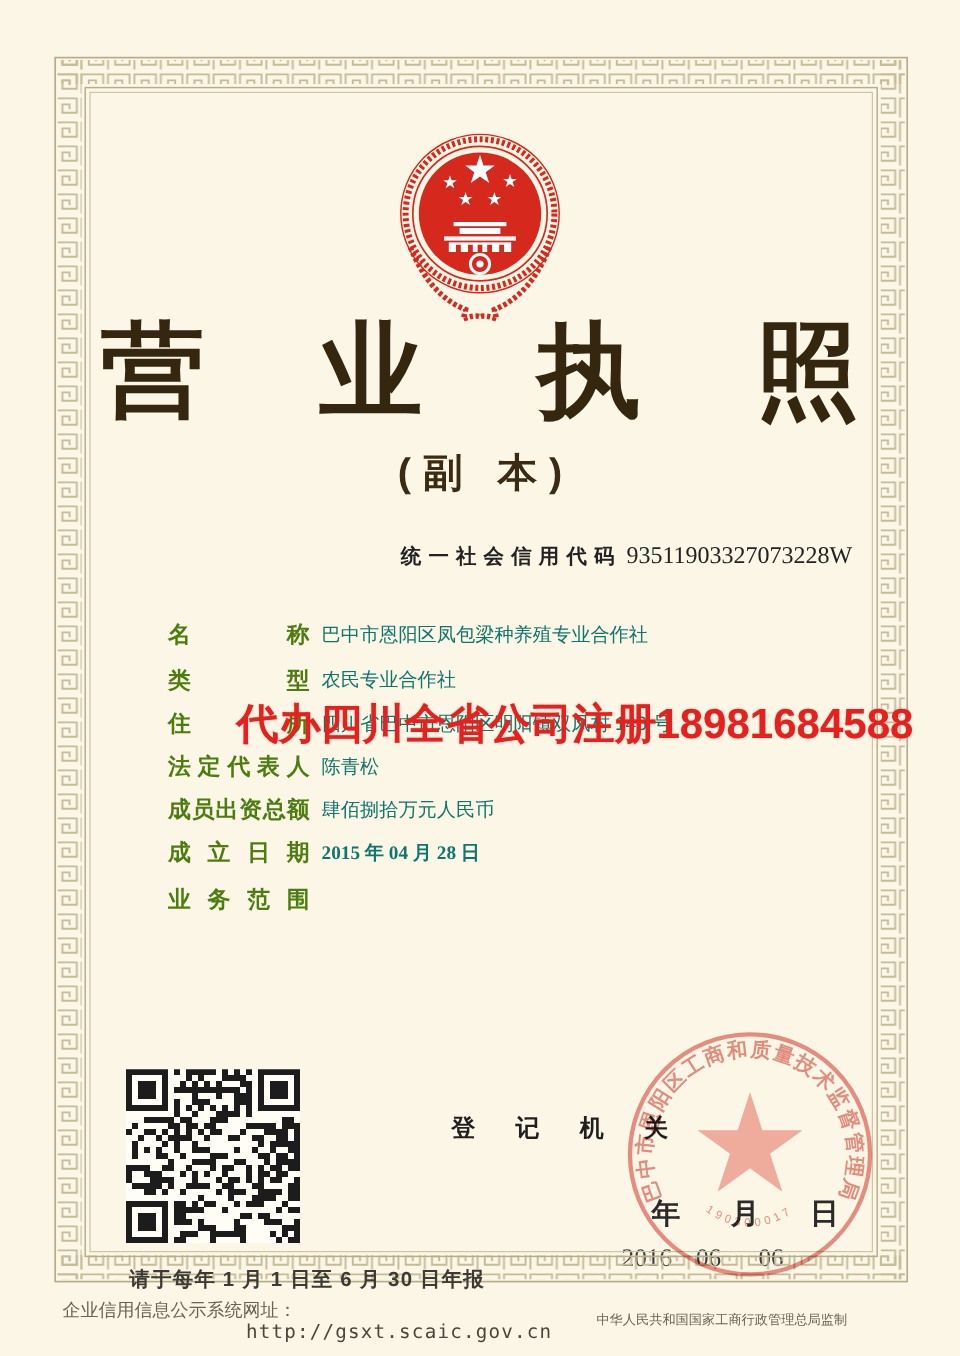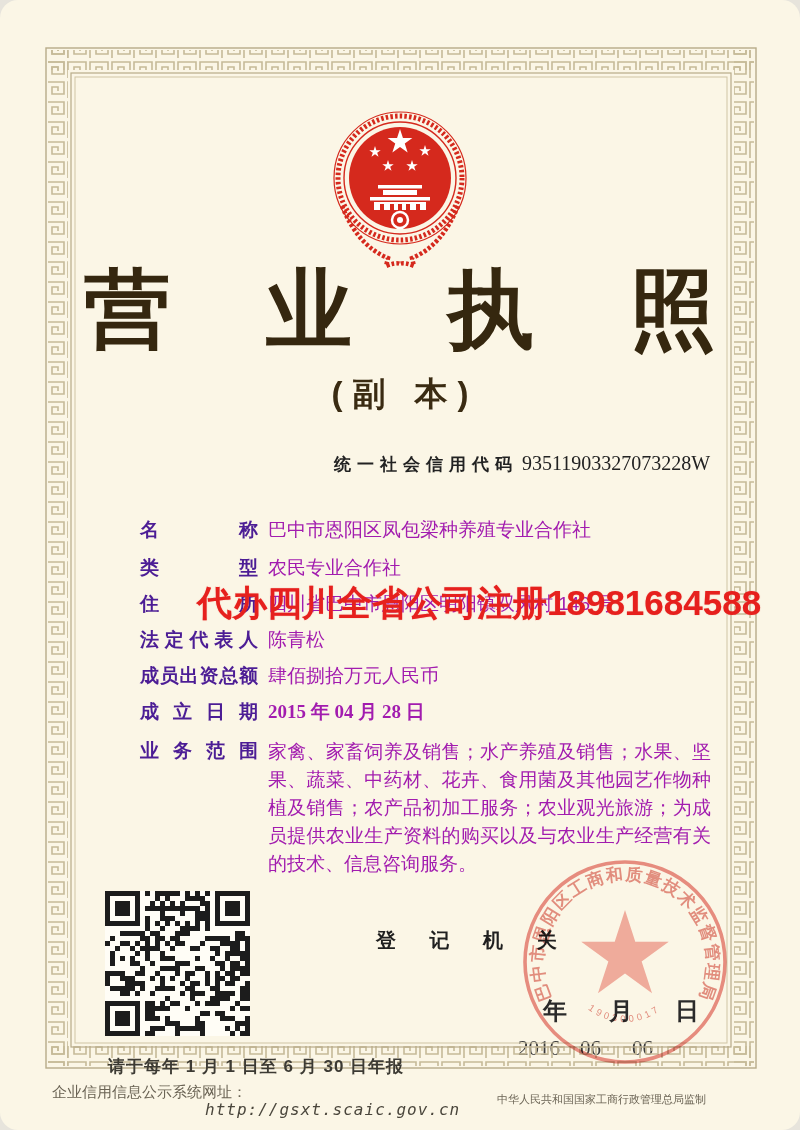--- a/index.html
+++ b/index.html
@@ -1,60 +1,60 @@
 <!DOCTYPE html>
 <html><head>
 <meta charset="utf-8">
 <style>
   html,body{margin:0;padding:0;background:#e7e4dc;}
   .page{
     position:relative;width:800px;height:1130px;margin:0 auto;
     background:#fbf6e6;overflow:hidden;
-    font-family:"Liberation Sans",sans-serif;color:#2b2b2b;border-radius:18px;
+    font-family:"Liberation Sans",sans-serif;color:#2b2b2b;
   }
   .abs{position:absolute;}
   
   .title{
     left:0;right:0;top:266px;text-align:center;
     font-size:86px;font-weight:900;color:#35270f;
     letter-spacing:36px;text-indent:36px;line-height:1;
   }
   .subtitle{
     left:0;right:0;top:372px;text-align:center;
     font-size:33px;font-weight:700;color:#3a2b12;
     letter-spacing:10px;text-indent:10px;
   }
   
   .credit{left:334px;top:452px;display:flex;align-items:baseline;}
   .credit .lbl{font-size:17px;font-weight:700;letter-spacing:6px;color:#222;}
   .credit .val{font-family:"Liberation Serif",serif;font-size:20px;color:#222;margin-left:4px;white-space:nowrap;}
   
   .row{position:absolute;left:140px;width:575px;display:flex;align-items:flex-start;}
   .flabel{
-    flex:0 0 118px;font-size:19px;font-weight:700;color:#4c1d95;
+    flex:0 0 118px;font-size:19px;font-weight:700;color:#4d7c0f;
     text-align:justify;text-align-last:justify;text-justify:inter-character;line-height:26px;
   }
-  .fvalue{margin-left:10px;font-size:19px;color:#a21caf;line-height:26px;}
+  .fvalue{margin-left:10px;font-size:16px;color:#0f766e;line-height:26px;}
   .fvalue.num{font-family:"Liberation Serif",serif;font-weight:bold;}
   .fvalue.para{line-height:28px;width:443px;text-align:justify;}
   
   .approval{left:170px;top:860px;width:560px;text-align:center;font-size:18px;color:#2e2e2e;letter-spacing:1px;}
   
   .regauth{left:376px;top:927px;font-size:20px;font-weight:700;letter-spacing:14px;color:#1f1f1f;white-space:nowrap;}
   
   .ymd{left:543px;top:995px;width:156px;display:flex;justify-content:space-between;
        font-size:24px;font-weight:700;color:#2a2a2a;}
   .issue{left:518px;top:1036px;width:170px;display:flex;
          font-family:"Liberation Serif",serif;font-size:21px;color:#3b3b3b;}
   .issue span{display:inline-block;}
   .issue .y{width:62px;} .issue .m{width:52px;}
   
   .annual{left:88px;top:1055px;font-size:17px;font-weight:700;color:#3c3a33;letter-spacing:1px;z-index:6;margin-left:20px;}
   .pub-label{left:52px;top:1083px;font-size:15px;color:#6a6354;}
-  .pub-url{left:205px;top:1100px;font-size:16px;color:#4a463c;font-family:"DejaVu Sans Mono",monospace;letter-spacing:1px;font-style:italic;}
+  .pub-url{left:205px;top:1100px;font-size:16px;color:#4a463c;font-family:"DejaVu Sans Mono",monospace;letter-spacing:1px;}
   .supervisor{left:497px;top:1092px;font-size:11px;color:#6a6354;}
   
   .watermark{
     left:197px;top:580px;z-index:9;font-size:35px;font-weight:700;
     white-space:nowrap;letter-spacing:0;
     text-shadow:0 0 1px rgba(230,32,29,.5);
   }
   svg{display:block;}
 </style>
 </head>
@@ -132,21 +132,20 @@
   <div class="row" style="top:627px">
     <span class="flabel">法定代表人</span>
     <span class="fvalue">陈青松</span>
   </div>
   <div class="row" style="top:699px">
     <span class="flabel">成立日期</span>
     <span class="fvalue num">2015 年 04 月 28 日</span>
   </div>
   <div class="row" style="top:738px">
     <span class="flabel">业务范围</span>
-    <span class="fvalue para">家禽、家畜饲养及销售；水产养殖及销售；水果、坚果、蔬菜、中药材、花卉、食用菌及其他园艺作物种植及销售；农产品初加工服务；农业观光旅游；为成员提供农业生产资料的购买以及与农业生产经营有关的技术、信息咨询服务。</span>
   </div>
 
 
   <svg id="qr-svg" class="abs" style="left:105px;top:891px;z-index:3" width="145" height="145" viewBox="0 0 29 29" shape-rendering="crispEdges">
     <rect x="0" y="0" width="29" height="29" fill="#fffdf6"></rect>
   <path d="M8 0h1v1h-1zM10 0h1v1h-1zM11 0h1v1h-1zM12 0h1v1h-1zM13 0h1v1h-1zM14 0h1v1h-1zM16 0h1v1h-1zM18 0h1v1h-1zM20 0h1v1h-1zM10 1h1v1h-1zM12 1h1v1h-1zM16 1h1v1h-1zM17 1h1v1h-1zM18 1h1v1h-1zM19 1h1v1h-1zM9 2h1v1h-1zM11 2h1v1h-1zM13 2h1v1h-1zM15 2h1v1h-1zM19 2h1v1h-1zM20 2h1v1h-1zM8 3h1v1h-1zM9 3h1v1h-1zM10 3h1v1h-1zM11 3h1v1h-1zM12 3h1v1h-1zM13 3h1v1h-1zM14 3h1v1h-1zM15 3h1v1h-1zM16 3h1v1h-1zM17 3h1v1h-1zM18 3h1v1h-1zM20 3h1v1h-1zM11 4h1v1h-1zM15 4h1v1h-1zM18 4h1v1h-1zM19 4h1v1h-1zM20 4h1v1h-1zM8 5h1v1h-1zM11 5h1v1h-1zM12 5h1v1h-1zM13 5h1v1h-1zM18 5h1v1h-1zM19 5h1v1h-1zM20 5h1v1h-1zM8 6h1v1h-1zM10 6h1v1h-1zM12 6h1v1h-1zM14 6h1v1h-1zM16 6h1v1h-1zM18 6h1v1h-1zM20 6h1v1h-1zM8 7h1v1h-1zM11 7h1v1h-1zM15 7h1v1h-1zM16 7h1v1h-1zM17 7h1v1h-1zM18 7h1v1h-1zM20 7h1v1h-1zM3 8h1v1h-1zM4 8h1v1h-1zM5 8h1v1h-1zM6 8h1v1h-1zM7 8h1v1h-1zM9 8h1v1h-1zM10 8h1v1h-1zM14 8h1v1h-1zM15 8h1v1h-1zM16 8h1v1h-1zM26 8h1v1h-1zM27 8h1v1h-1zM1 9h1v1h-1zM7 9h1v1h-1zM8 9h1v1h-1zM10 9h1v1h-1zM11 9h1v1h-1zM13 9h1v1h-1zM14 9h1v1h-1zM20 9h1v1h-1zM21 9h1v1h-1zM22 9h1v1h-1zM23 9h1v1h-1zM24 9h1v1h-1zM26 9h1v1h-1zM27 9h1v1h-1zM28 9h1v1h-1zM0 10h1v1h-1zM3 10h1v1h-1zM4 10h1v1h-1zM6 10h1v1h-1zM8 10h1v1h-1zM10 10h1v1h-1zM12 10h1v1h-1zM14 10h1v1h-1zM15 10h1v1h-1zM19 10h1v1h-1zM23 10h1v1h-1zM24 10h1v1h-1zM25 10h1v1h-1zM26 10h1v1h-1zM28 10h1v1h-1zM2 11h1v1h-1zM5 11h1v1h-1zM7 11h1v1h-1zM8 11h1v1h-1zM9 11h1v1h-1zM10 11h1v1h-1zM13 11h1v1h-1zM17 11h1v1h-1zM18 11h1v1h-1zM21 11h1v1h-1zM22 11h1v1h-1zM25 11h1v1h-1zM26 11h1v1h-1zM28 11h1v1h-1zM1 12h1v1h-1zM6 12h1v1h-1zM8 12h1v1h-1zM11 12h1v1h-1zM22 12h1v1h-1zM24 12h1v1h-1zM25 12h1v1h-1zM26 12h1v1h-1zM27 12h1v1h-1zM28 12h1v1h-1zM1 13h1v1h-1zM3 13h1v1h-1zM5 13h1v1h-1zM8 13h1v1h-1zM11 13h1v1h-1zM12 13h1v1h-1zM13 13h1v1h-1zM18 13h1v1h-1zM21 13h1v1h-1zM24 13h1v1h-1zM27 13h1v1h-1zM28 13h1v1h-1zM1 14h1v1h-1zM5 14h1v1h-1zM6 14h1v1h-1zM9 14h1v1h-1zM14 14h1v1h-1zM15 14h1v1h-1zM16 14h1v1h-1zM22 14h1v1h-1zM23 14h1v1h-1zM25 14h1v1h-1zM26 14h1v1h-1zM28 14h1v1h-1zM7 15h1v1h-1zM11 15h1v1h-1zM12 15h1v1h-1zM13 15h1v1h-1zM14 15h1v1h-1zM18 15h1v1h-1zM19 15h1v1h-1zM23 15h1v1h-1zM25 15h1v1h-1zM26 15h1v1h-1zM27 15h1v1h-1zM28 15h1v1h-1zM0 16h1v1h-1zM1 16h1v1h-1zM2 16h1v1h-1zM3 16h1v1h-1zM6 16h1v1h-1zM7 16h1v1h-1zM10 16h1v1h-1zM14 16h1v1h-1zM16 16h1v1h-1zM17 16h1v1h-1zM20 16h1v1h-1zM22 16h1v1h-1zM24 16h1v1h-1zM25 16h1v1h-1zM27 16h1v1h-1zM28 16h1v1h-1zM0 17h1v1h-1zM3 17h1v1h-1zM4 17h1v1h-1zM5 17h1v1h-1zM9 17h1v1h-1zM11 17h1v1h-1zM13 17h1v1h-1zM16 17h1v1h-1zM20 17h1v1h-1zM22 17h1v1h-1zM23 17h1v1h-1zM25 17h1v1h-1zM26 17h1v1h-1zM0 18h1v1h-1zM4 18h1v1h-1zM5 18h1v1h-1zM6 18h1v1h-1zM7 18h1v1h-1zM11 18h1v1h-1zM15 18h1v1h-1zM17 18h1v1h-1zM18 18h1v1h-1zM20 18h1v1h-1zM22 18h1v1h-1zM24 18h1v1h-1zM25 18h1v1h-1zM28 18h1v1h-1zM1 19h1v1h-1zM2 19h1v1h-1zM3 19h1v1h-1zM4 19h1v1h-1zM5 19h1v1h-1zM7 19h1v1h-1zM10 19h1v1h-1zM11 19h1v1h-1zM12 19h1v1h-1zM13 19h1v1h-1zM16 19h1v1h-1zM17 19h1v1h-1zM21 19h1v1h-1zM22 19h1v1h-1zM27 19h1v1h-1zM28 19h1v1h-1zM3 20h1v1h-1zM4 20h1v1h-1zM6 20h1v1h-1zM9 20h1v1h-1zM15 20h1v1h-1zM17 20h1v1h-1zM18 20h1v1h-1zM19 20h1v1h-1zM22 20h1v1h-1zM23 20h1v1h-1zM24 20h1v1h-1zM25 20h1v1h-1zM27 20h1v1h-1zM28 20h1v1h-1zM12 21h1v1h-1zM17 21h1v1h-1zM21 21h1v1h-1zM22 21h1v1h-1zM23 21h1v1h-1zM24 21h1v1h-1zM27 21h1v1h-1zM28 21h1v1h-1zM8 22h1v1h-1zM9 22h1v1h-1zM11 22h1v1h-1zM13 22h1v1h-1zM14 22h1v1h-1zM18 22h1v1h-1zM20 22h1v1h-1zM21 22h1v1h-1zM22 22h1v1h-1zM26 22h1v1h-1zM8 23h1v1h-1zM9 23h1v1h-1zM10 23h1v1h-1zM11 23h1v1h-1zM12 23h1v1h-1zM16 23h1v1h-1zM25 23h1v1h-1zM27 23h1v1h-1zM28 23h1v1h-1zM8 24h1v1h-1zM9 24h1v1h-1zM19 24h1v1h-1zM20 24h1v1h-1zM22 24h1v1h-1zM23 24h1v1h-1zM8 25h1v1h-1zM9 25h1v1h-1zM10 25h1v1h-1zM12 25h1v1h-1zM18 25h1v1h-1zM23 25h1v1h-1zM24 25h1v1h-1zM25 25h1v1h-1zM28 25h1v1h-1zM12 26h1v1h-1zM13 26h1v1h-1zM14 26h1v1h-1zM18 26h1v1h-1zM19 26h1v1h-1zM26 26h1v1h-1zM27 26h1v1h-1zM28 26h1v1h-1zM9 27h1v1h-1zM10 27h1v1h-1zM11 27h1v1h-1zM14 27h1v1h-1zM15 27h1v1h-1zM16 27h1v1h-1zM17 27h1v1h-1zM18 27h1v1h-1zM19 27h1v1h-1zM24 27h1v1h-1zM26 27h1v1h-1zM28 27h1v1h-1zM8 28h1v1h-1zM9 28h1v1h-1zM14 28h1v1h-1zM19 28h1v1h-1zM25 28h1v1h-1zM27 28h1v1h-1zM28 28h1v1h-1z" fill="#1c1c1c"></path>
       <rect x="0" y="0" width="7" height="7" fill="#1c1c1c"></rect>
       <rect x="1" y="1" width="5" height="5" fill="#fffdf6"></rect>
       <rect x="2" y="2" width="3" height="3" fill="#1c1c1c"></rect>
       <rect x="22" y="0" width="7" height="7" fill="#1c1c1c"></rect>

